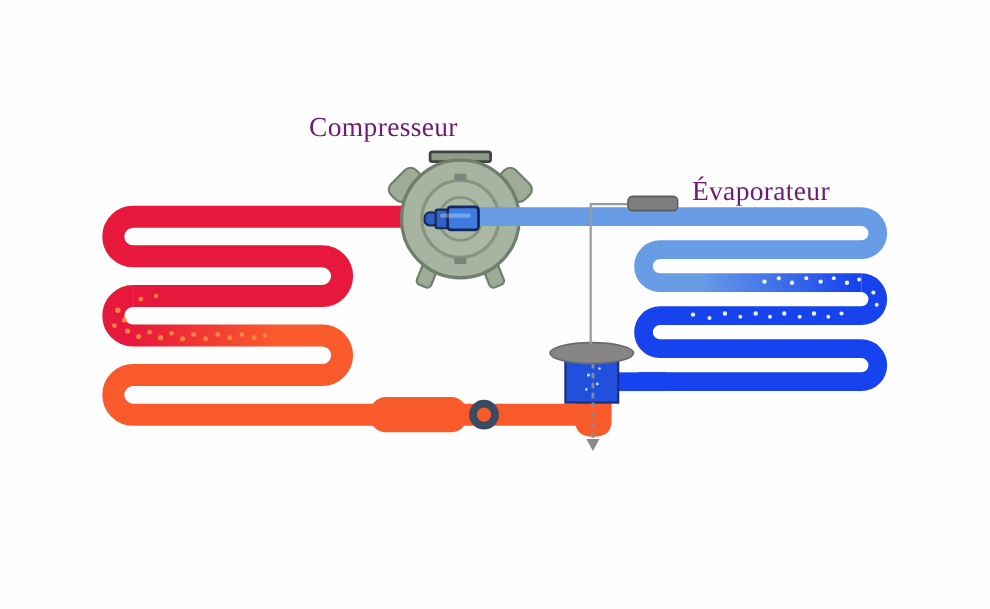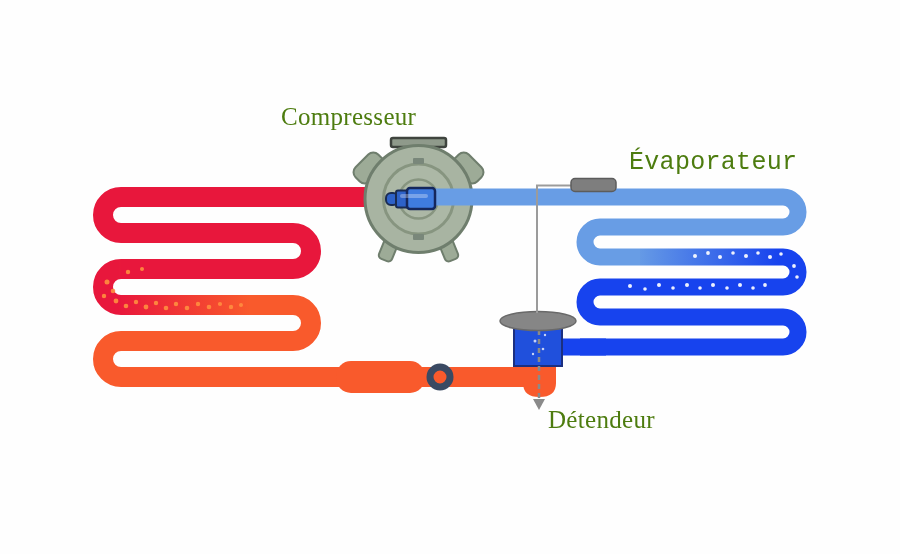--- a/index.html
+++ b/index.html
@@ -9,27 +9,27 @@
     background:#ffffff;
   }
   .stage{
     position:relative;width:900px;height:554px;
     background:#fefefe;
   }
   .stage svg{position:absolute;left:0;top:0;}
   .lbl{
     position:absolute;
     font-size:25px;
-    color:#4d7c0f;
+    color:#701a75;
     letter-spacing:0.3px;
     white-space:nowrap;
     line-height:1.15;
   }
   .lbl-compressor{left:281px;top:103px;}
-  .lbl-evaporator{left:629px;top:149px;font-family:Liberation Mono, monospace;}
+  .lbl-evaporator{left:629px;top:161px;}
   .lbl-condenser{left:136px;top:395px;}
   .lbl-valve{left:548px;top:406px;}
 </style>
 </head>
 <body>
 
 <div class="stage">
 
   <svg width="900" height="554" viewBox="0 0 900 554">
     <defs>
@@ -136,15 +136,14 @@
       <path d="M 539 330 V 399" fill="none" stroke="#8a8a8a" stroke-width="2.5" stroke-dasharray="5 4"></path>
       <polygon points="533,399 545,399 539,410" fill="#8a8a8a"></polygon>
       <ellipse cx="538" cy="321" rx="38" ry="9.5" fill="#868686" stroke="#696969" stroke-width="1.5"></ellipse>
       <path d="M 614 185.5 H 537 V 313" fill="none" stroke="#9b9b9b" stroke-width="2"></path>
       <rect x="571" y="178.5" width="45" height="13" rx="4" fill="#7e7e7e" stroke="#5c5c5c" stroke-width="1.5"></rect>
     </g>
   </svg>
 
   <div class="lbl lbl-compressor">Compresseur</div>
   <div class="lbl lbl-evaporator">Évaporateur</div>
-  <div class="lbl lbl-valve">Détendeur</div>
 
 </div>
 
 </body></html>

